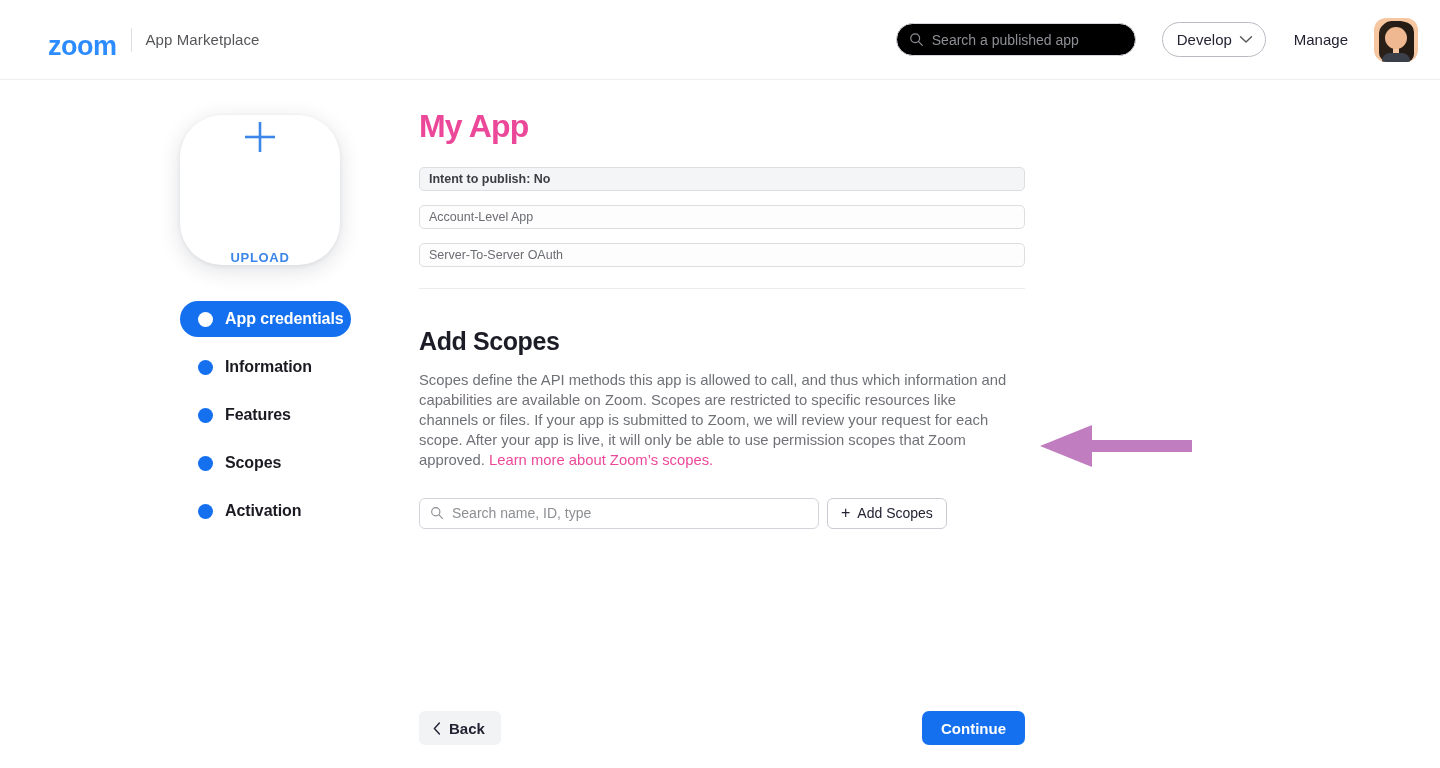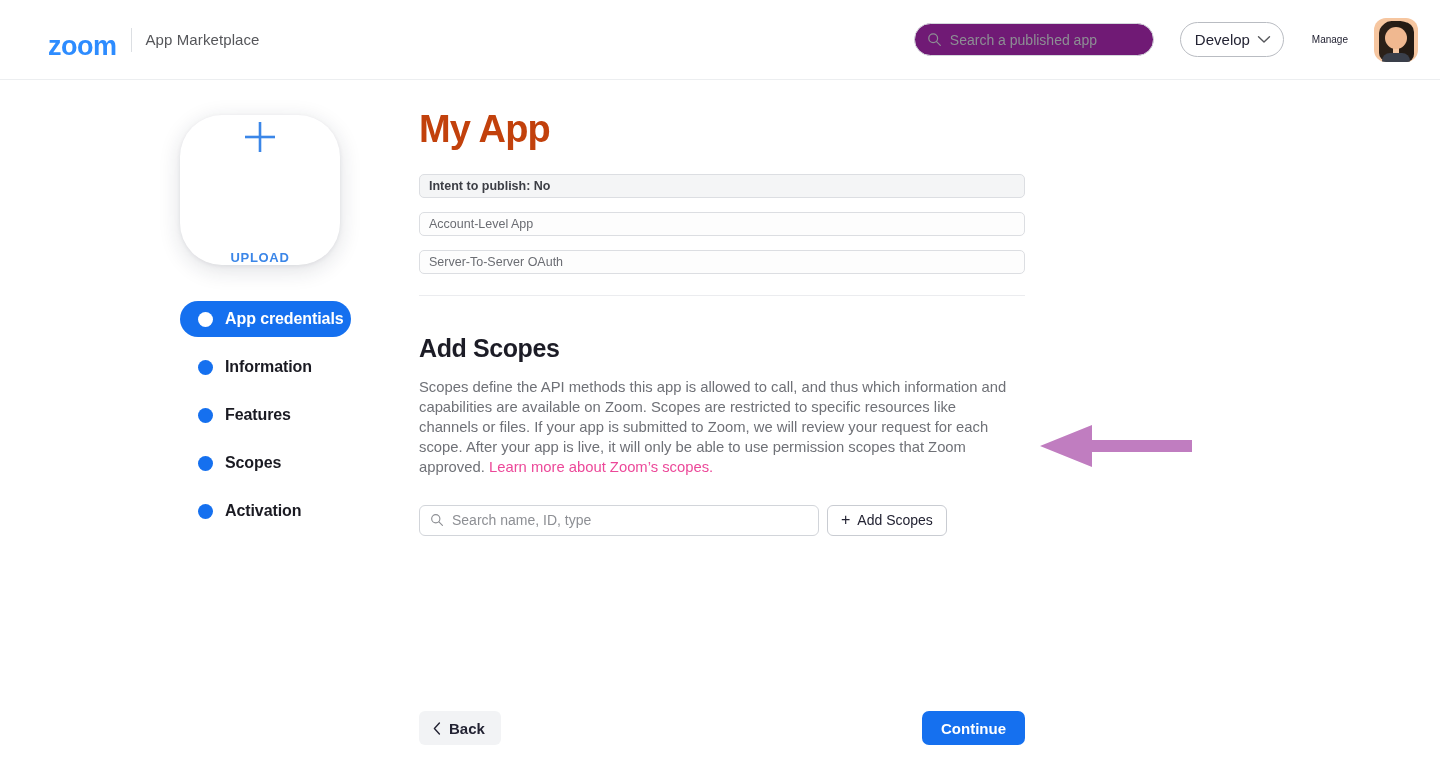--- a/index.html
+++ b/index.html
@@ -60,21 +60,21 @@
   }
   .search-pill {
     width: 240px;
     height: 33px;
     border: 1px solid #d4d7dc;
     border-radius: 17px;
     display: flex;
     align-items: center;
     padding: 0 12px;
     gap: 8px;
-    background: #701a75;
+    background: #000000;
   }
   .search-pill .ph {
     font-size: 14px;
     color: #8d8f94;
     white-space: nowrap;
   }
   .develop-pill {
     margin-left: 26px;
     width: 104px;
     height: 35px;
@@ -82,21 +82,21 @@
     border-radius: 18px;
     display: flex;
     align-items: center;
     justify-content: space-between;
     padding: 0 12px 0 14px;
     background: #fff;
   }
   .develop-pill .lbl { font-size: 15px; color: #232333; }
   .manage-link {
     margin-left: 28px;
-    font-size: 10px;
+    font-size: 15px;
     color: #232333;
     white-space: nowrap;
   }
   .avatar {
     margin-left: 26px;
     width: 44px;
     height: 44px;
     border-radius: 12px;
     overflow: hidden;
     background: #f6c6a0;
@@ -200,24 +200,24 @@
   .nav-item.active .lbl { color: #ffffff; }
 
   
   .main {
     position: absolute;
     left: 419px;
     top: 108px;
     width: 606px;
   }
   .page-title {
-    font-size: 38px;
+    font-size: 32px;
     font-weight: 700;
     letter-spacing: -0.8px;
-    color: #c2410c;
+    color: #ec4899;
     margin: 0;
     line-height: 1.15;
   }
   .chips {
     margin-top: 22px;
     display: flex;
     gap: 14px;
     flex-direction: column;
   }
   .chip {

